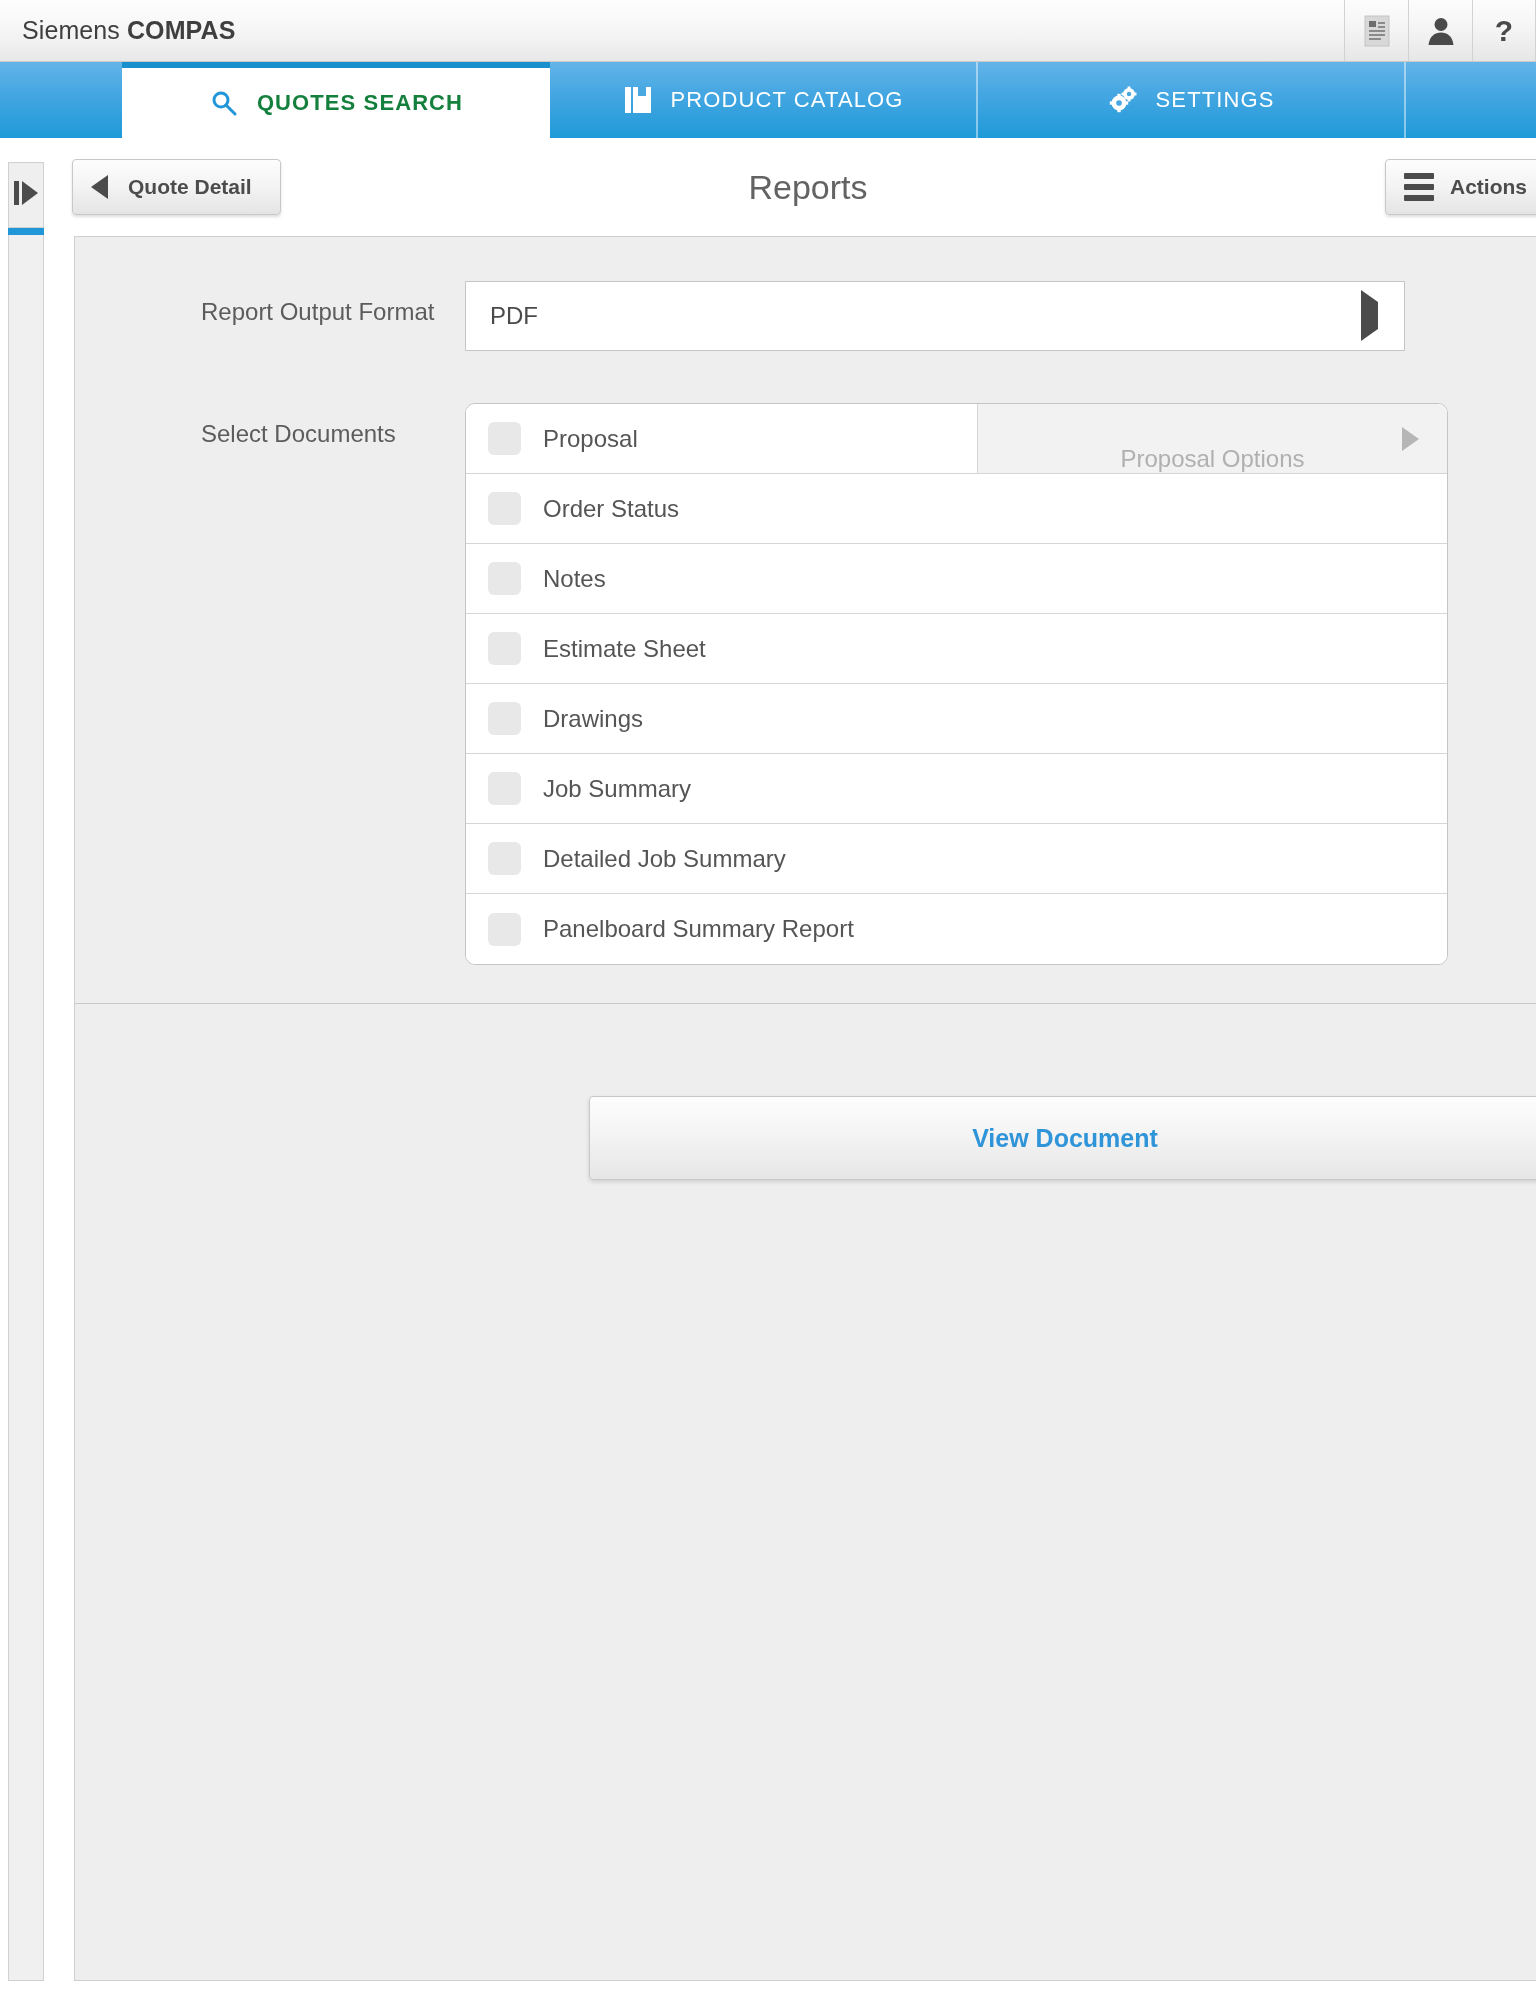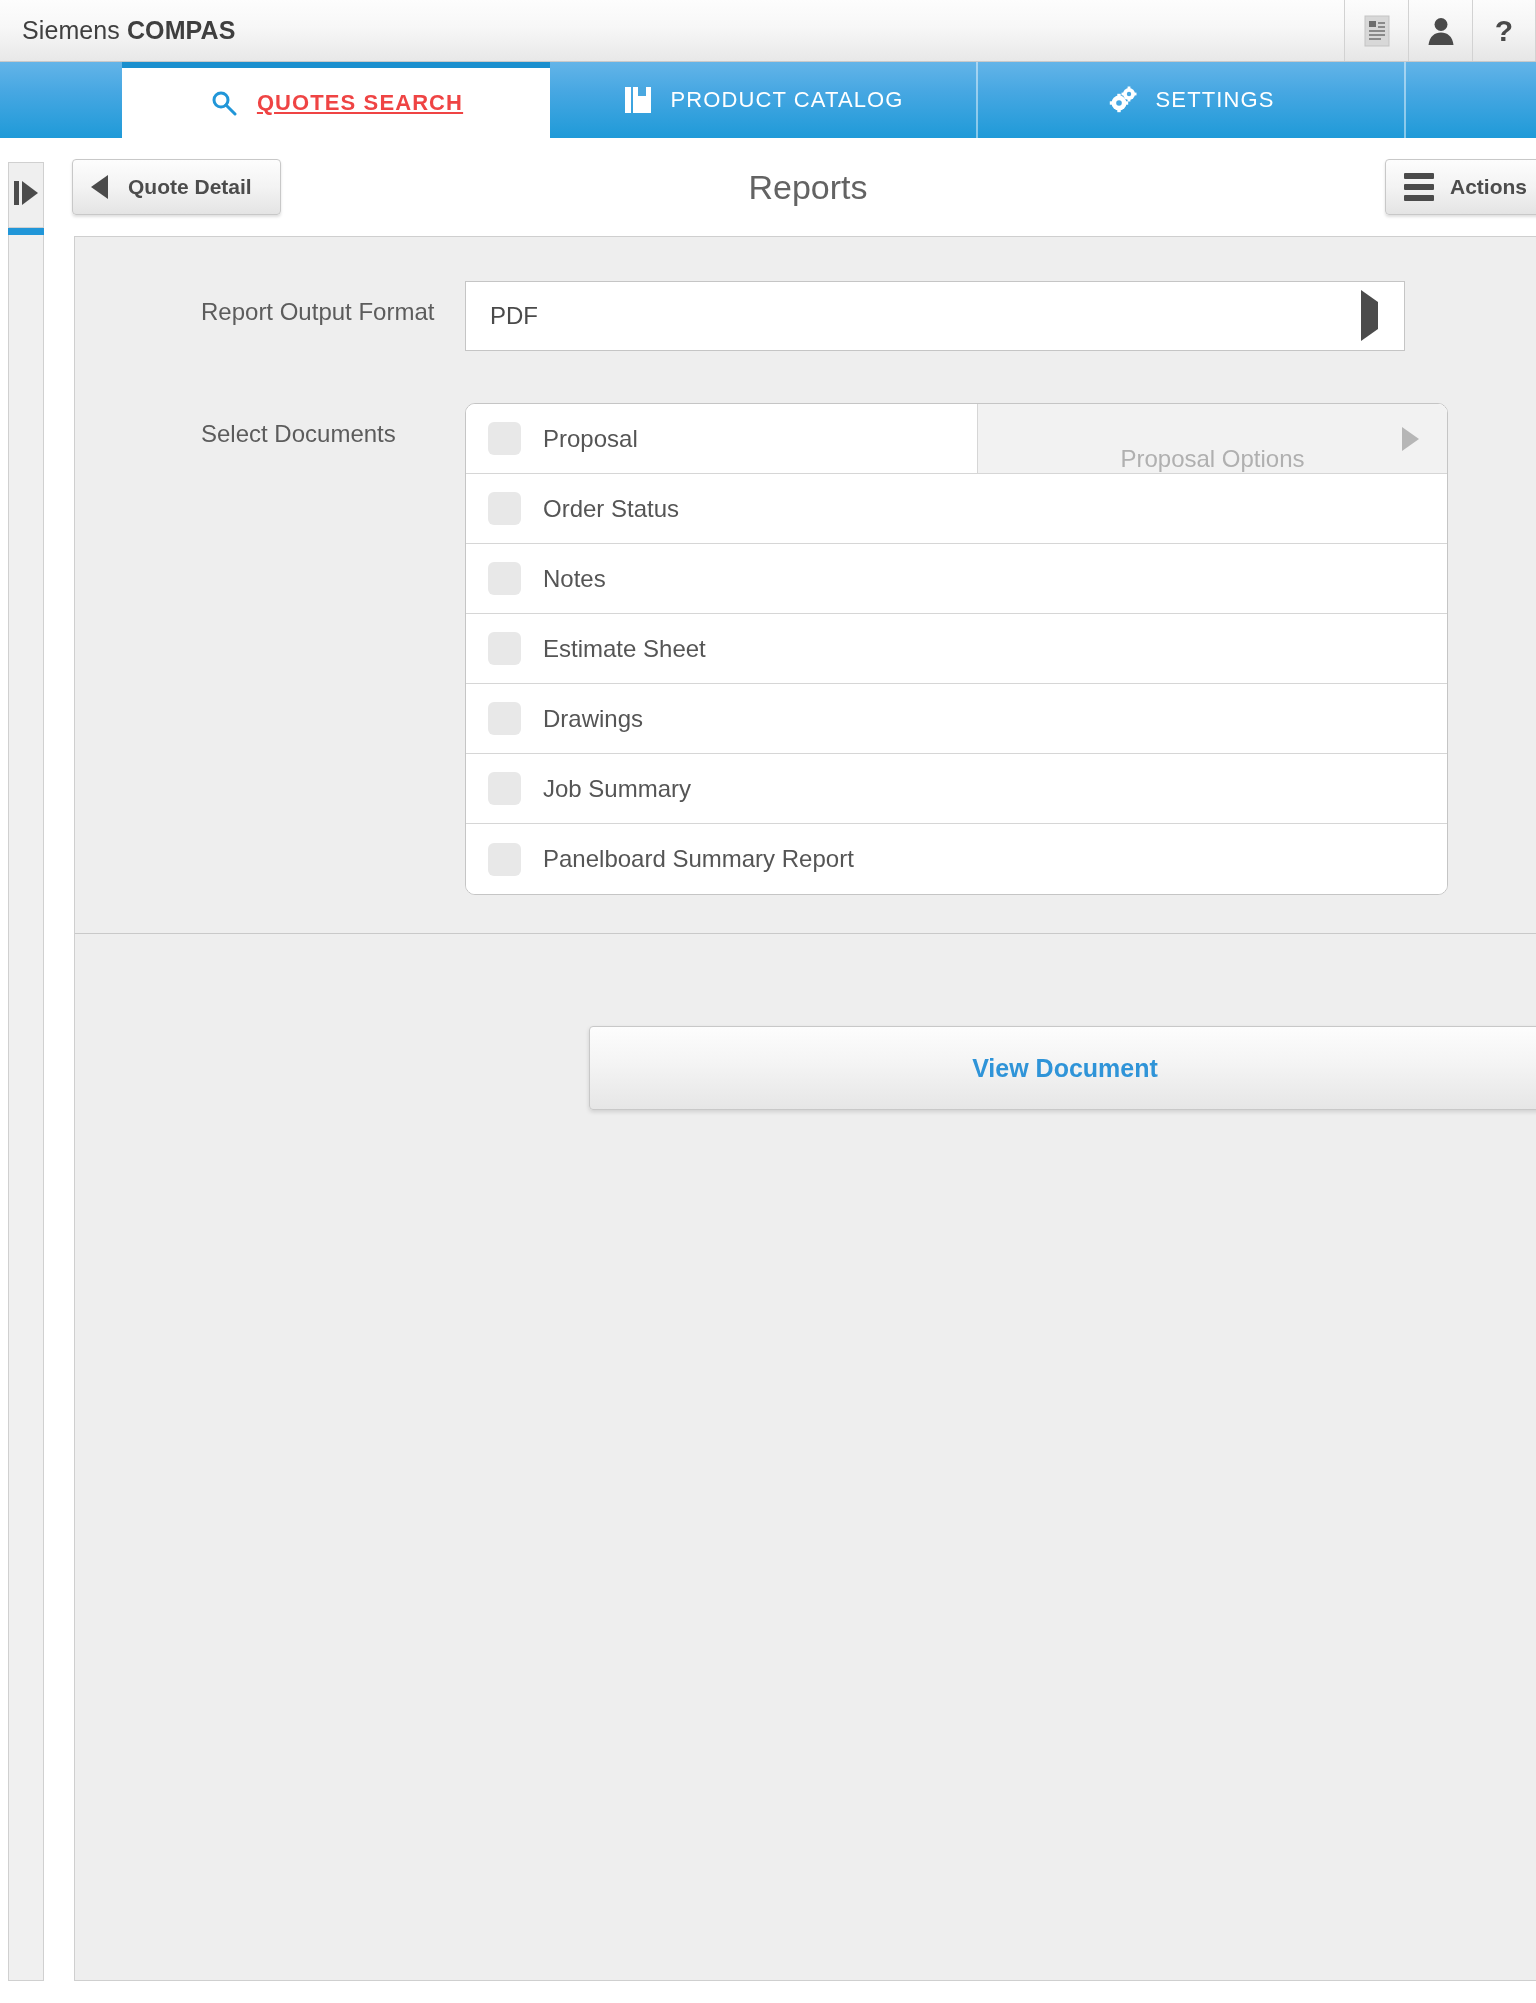--- a/index.html
+++ b/index.html
@@ -77,21 +77,21 @@
   .tab-settings{ width: 428px; }
 
   .tab.active {
     background: #ffffff;
     color: #2196d8;
     font-weight: 700;
     border-top: 6px solid #1a8fce;
     border-right: none;
     height: 100%;
   }
-  .tab.active .tab-label { color: #ef4444; font-weight: 700; text-decoration: underline; }
+  .tab.active .tab-label { color: #15803d; font-weight: 700; }
   .tab-label { white-space: nowrap; }
   .tab-icon { display: flex; align-items: center; justify-content: center; width: 30px; }
 
   
   .body-wrap {
     position: relative;
     width: 100%;
     height: calc(2003px - 62px - 76px);
     background: #ffffff;
     display: flex;
@@ -481,20 +481,26 @@
                 </div>
               </div>
 
               <div class="doc-row">
                 <div class="doc-main">
                   <span class="chk"></span>
                   <span class="doc-label">Job Summary</span>
                 </div>
               </div>
 
+              <div class="doc-row">
+                <div class="doc-main">
+                  <span class="chk"></span>
+                  <span class="doc-label">Detailed Job Summary</span>
+                </div>
+              </div>
 
               <div class="doc-row">
                 <div class="doc-main">
                   <span class="chk"></span>
                   <span class="doc-label">Panelboard Summary Report</span>
                 </div>
               </div>
 
             </div>
           </div>

